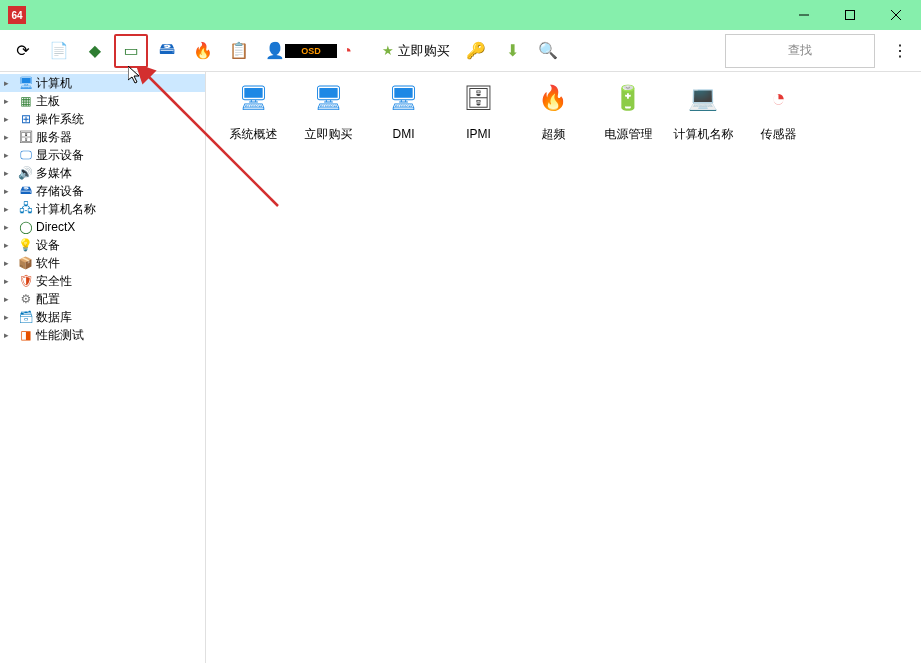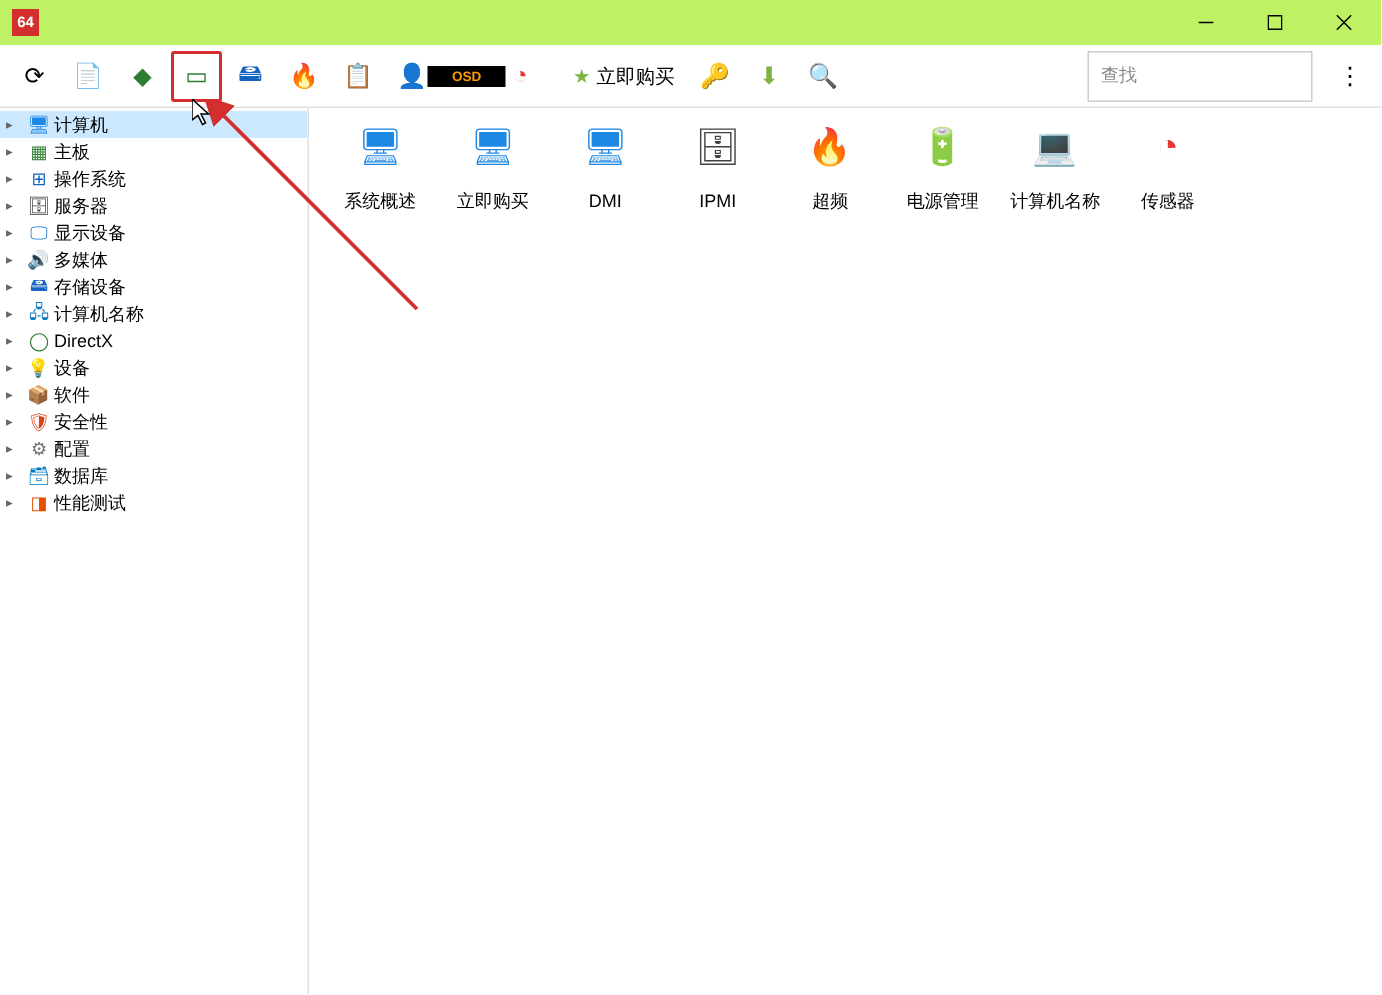--- a/index.html
+++ b/index.html
@@ -1,30 +1,30 @@
 <!DOCTYPE html>
 <html><head>
 <meta charset="utf-8">
 <style>
 * { box-sizing: border-box; margin: 0; padding: 0; font-family: "Microsoft YaHei", "Segoe UI", sans-serif; }
 body { width: 921px; height: 663px; background: #fff; overflow: hidden; position: relative; }
 
-.titlebar { height: 30px; display: flex; align-items: center; padding: 0 2px 0 8px; background: #bef264; }
+.titlebar { height: 30px; display: flex; align-items: center; padding: 0 2px 0 8px; background: #86efac; }
 .app-icon { width: 18px; height: 18px; background: #d32f2f; color: #fff; font-size: 10px; font-weight: bold; display: flex; align-items: center; justify-content: center; margin-right: 6px; }
 .title-text { font-size: 12px; color: #000; }
 .title-trial { color: #0066cc; }
 .title-spacer { flex: 1; }
 .win-btn { width: 46px; height: 30px; display: flex; align-items: center; justify-content: center; font-size: 14px; }
 
 .toolbar { height: 42px; border-bottom: 1px solid #e0e0e0; display: flex; align-items: center; padding: 0 6px; gap: 2px; }
 .tb-btn { width: 34px; height: 34px; display: flex; align-items: center; justify-content: center; border-radius: 2px; }
 .tb-btn.highlighted { border: 2px solid #d32f2f; }
 .tb-buy { display: flex; align-items: center; gap: 4px; padding: 0 8px; height: 34px; font-size: 13px; }
 .tb-spacer { flex: 1; }
-.search-box { width: 150px; height: 26px; border: 1px solid #ccc; padding: 16px 8px; font-size: 12px; color: #888; display: flex; align-items: center; }
+.search-box { width: 150px; height: 26px; border: 1px solid #ccc; padding: 16px 8px; font-size: 12px; color: #888; display: flex; align-items: center; justify-content: center; }
 .more-btn { width: 30px; height: 34px; display: flex; align-items: center; justify-content: center; font-size: 16px; margin-left: 8px; }
 
 .main-area { display: flex; height: 591px; }
 .sidebar { width: 206px; border-right: 1px solid #e0e0e0; padding: 2px 0; overflow: hidden; }
 .tree-item { display: flex; align-items: center; height: 18px; padding: 0 4px; font-size: 12px; gap: 2px; }
 .tree-item.selected { background: #cce8ff; }
 .chevron { width: 12px; color: #666; font-size: 9px; }
 .tree-icon { width: 16px; height: 16px; display: flex; align-items: center; justify-content: center; font-size: 12px; }
 
 .content { flex: 1; padding: 10px; display: flex; flex-wrap: wrap; gap: 0; align-content: flex-start; }

